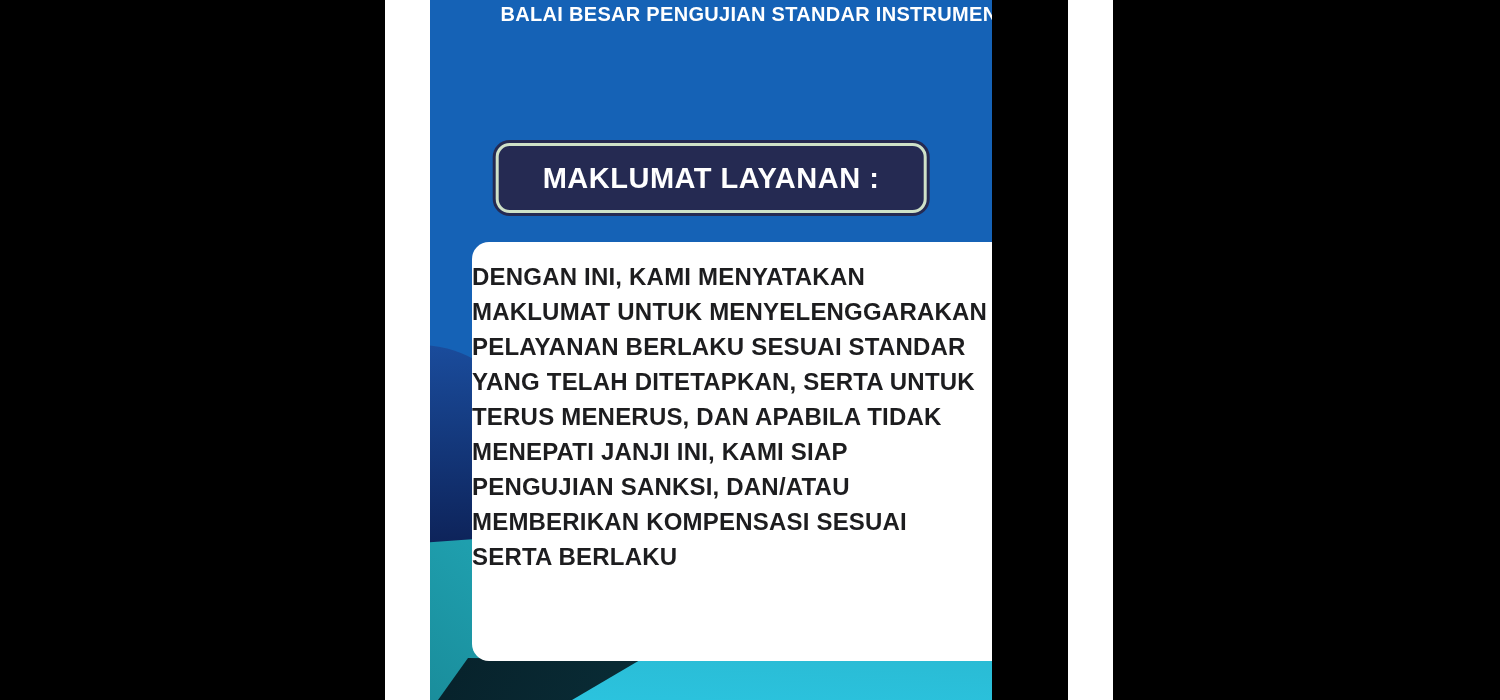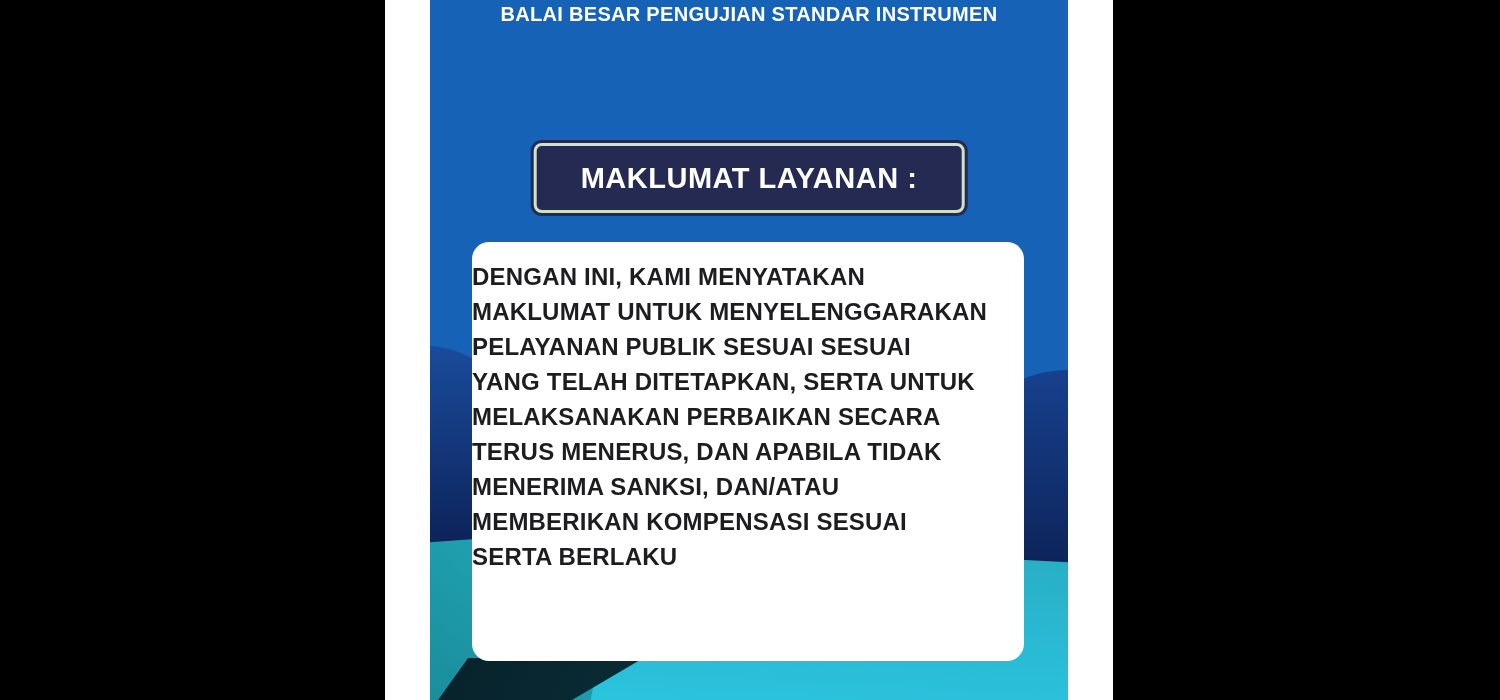--- a/index.html
+++ b/index.html
@@ -6,21 +6,21 @@
   html,body { width:1500px; height:700px; overflow:hidden; background:#000; }
   body { font-family:"Liberation Sans","DejaVu Sans",sans-serif; }
 
   .stage { position:relative; width:1500px; height:700px; background:#000; }
 
   .strip { position:absolute; top:0; height:700px; width:45px; background:#ffffff; }
   .strip-left  { left:385px; }
   .strip-right { left:1068px; }
 
   .poster {
-    position:absolute; left:430px; top:0; width:638px; height:700px;
+    position:absolute; left:430px; top:0; width:562px; height:700px;
     background:linear-gradient(180deg,#1562b6 0%, #1562b6 58%, #124e9e 76%, #0e3a7e 100%);
     overflow:hidden;
   }
 
   
   .navy-blob-left {
     position:absolute; left:-150px; top:345px; width:280px; height:370px;
     border-radius:50%;
     background:linear-gradient(180deg,#1a4c9c 0%, #0d2258 55%, #0a1a45 100%);
   }
@@ -51,21 +51,21 @@
   .org-title {
     position:absolute; left:0; top:3px; width:638px;
     text-align:center; color:#ffffff; font-weight:bold;
     font-size:20px; line-height:22px; letter-spacing:0.3px;
   }
   .badge {
     position:absolute; left:50%; top:143px; transform:translateX(-50%);
     height:70px; padding:0 44px;
     display:flex; align-items:center; justify-content:center;
     background:#252a52;
-    border:3px solid #cfe2c8; border-radius:8px;
+    border:3px solid #cfe2c8; border-radius:14px;
     box-shadow:0 0 0 3px #252a52;
     white-space:nowrap;
   }
   .badge-label {
     color:#ffffff; font-weight:bold; font-size:29px; letter-spacing:0.5px;
   }
   .statement-card {
     position:absolute; left:42px; top:242px; width:552px; height:419px;
     background:#ffffff; border-radius:17px;
     padding-top:17px;
@@ -96,23 +96,23 @@
         <div>BALAI BESAR PENGUJIAN STANDAR INSTRUMEN</div>
       </div>
 
     <div class="badge">
       <span class="badge-label">MAKLUMAT LAYANAN :</span>
     </div>
 
     <div class="statement-card">
         <div>DENGAN INI, KAMI MENYATAKAN</div>
         <div>MAKLUMAT UNTUK MENYELENGGARAKAN</div>
-        <div>PELAYANAN PUBLIK SESUAI SESUAI</div>
+        <div>PELAYANAN BERLAKU SESUAI STANDAR</div>
         <div>YANG TELAH DITETAPKAN, SERTA UNTUK</div>
-        <div>MELAKSANAKAN PERBAIKAN SECARA</div>
         <div>TERUS MENERUS, DAN APABILA TIDAK</div>
-        <div>MENERIMA SANKSI, DAN/ATAU</div>
+        <div>MENEPATI JANJI INI, KAMI SIAP</div>
+        <div>PENGUJIAN SANKSI, DAN/ATAU</div>
         <div>MEMBERIKAN KOMPENSASI SESUAI</div>
         <div>SERTA BERLAKU</div>
       </div>
 
   </div>
 </div>
 
 </body></html>

